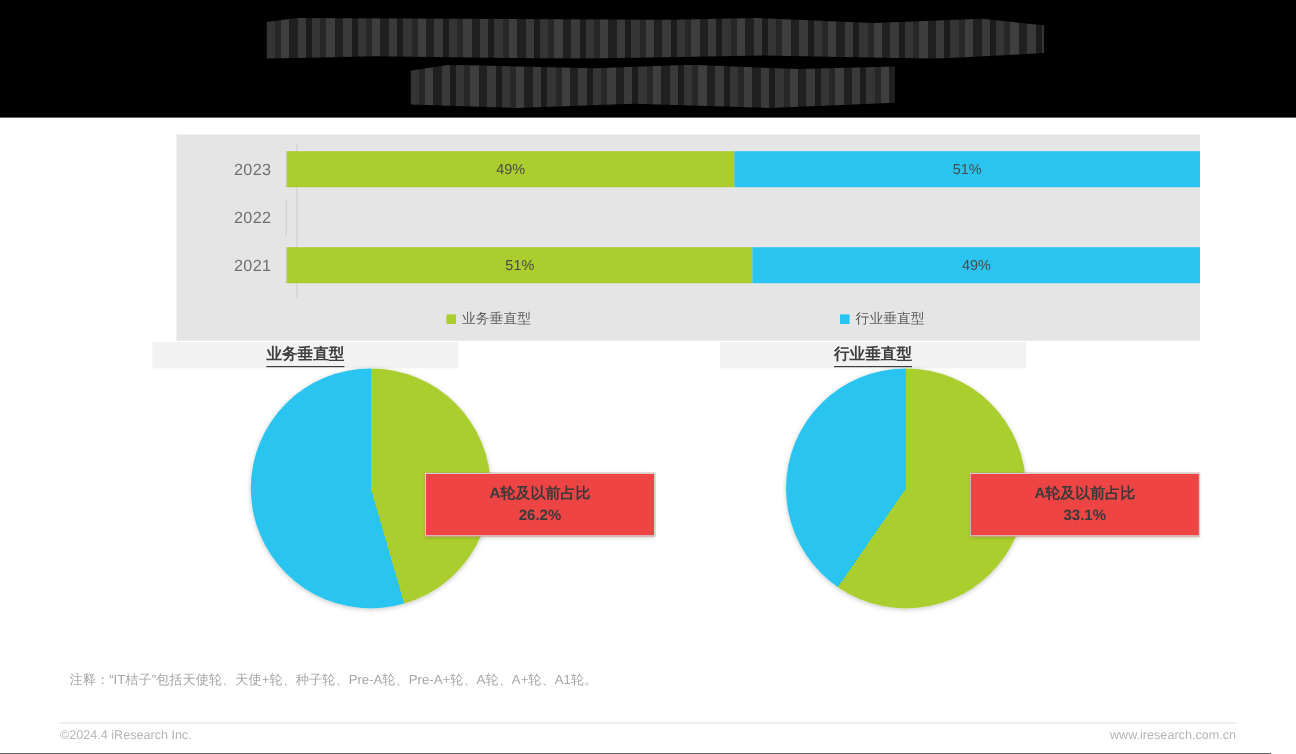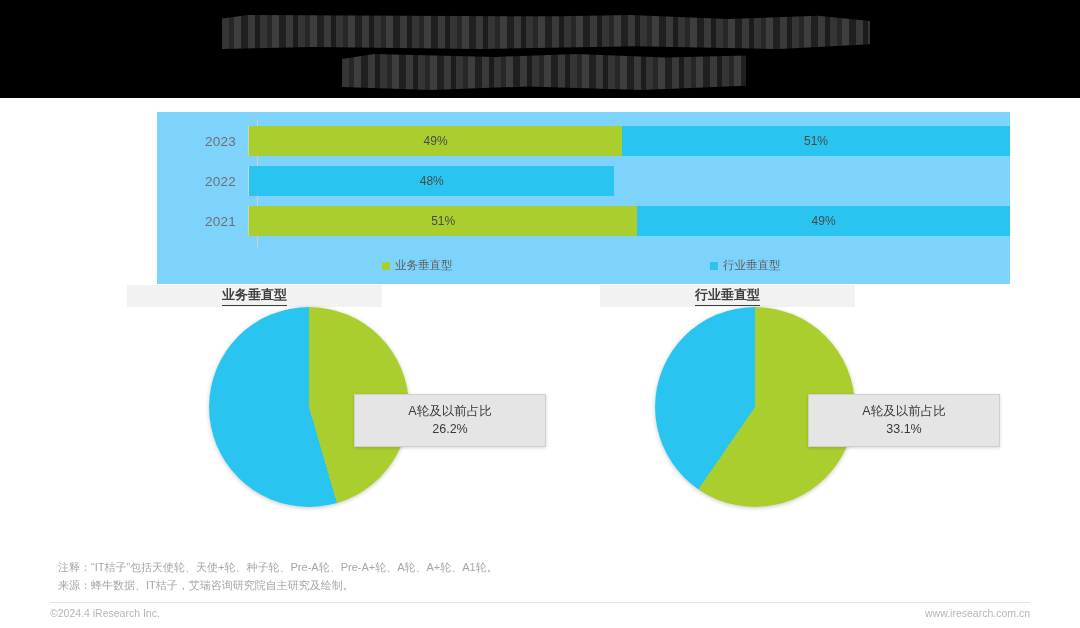--- a/index.html
+++ b/index.html
@@ -58,23 +58,23 @@
   .redact-line.l2 {
     left: 342px; top: 54px;
     width: 404px; height: 36px;
     clip-path: polygon(0 14%, 8% 0, 38% 8%, 58% 0, 80% 10%, 100% 4%,
                        100% 88%, 74% 100%, 46% 90%, 22% 100%, 0 92%);
   }
 
   
   .bar-panel {
     position: absolute;
-    left: 157px; top: 112px;
+    left: 147px; top: 112px;
     width: 853px; height: 172px;
-    background: #7dd3fc;
+    background: #e5e5e5;
   }
   .bar-rows {
     position: absolute;
     left: 0; top: 8px;
     width: 853px; height: 128px;
   }
   .bar-row {
     position: absolute;
     left: 0;
     width: 853px;
@@ -174,28 +174,29 @@
   .pie-wrap.right { left: 655px; }
   .pie {
     width: 200px; height: 200px;
     border-radius: 50%;
     box-shadow: 0 1px 4px rgba(0,0,0,0.22);
   }
 
   
   .callout {
     position: absolute;
-    background: #e5e5e5;
+    background: #ef4444;
     border: 1px solid #cfcfcf;
     box-shadow: 0 1px 3px rgba(0,0,0,0.16);
     text-align: center;
     padding: 7px 0 8px 0;
     font-size: 12.5px;
     color: #3a3a3a;
     line-height: 1.45;
+    font-weight: bold;
   }
   .callout.left  { left: 354px; top: 394px; width: 190px; }
   .callout.right { left: 808px; top: 394px; width: 190px; }
   .callout .val { display: block; }
 
   
   .notes {
     position: absolute;
     left: 58px; top: 559px;
     width: 960px;
@@ -241,21 +242,20 @@
         <div class="year-label">2023</div>
         <div class="bar-track">
           <div class="seg green" id="seg-g0" style="width: 49%;">49%</div>
           <div class="seg blue" id="seg-b0" style="width: 51%;">51%</div>
         </div>
       </div>
 
       <div class="bar-row r1">
         <div class="year-label">2022</div>
         <div class="bar-track">
-          <div class="seg blue" id="seg-b1" style="width: 48%;">48%</div>
         </div>
       </div>
 
       <div class="bar-row r2">
         <div class="year-label">2021</div>
         <div class="bar-track">
           <div class="seg green" id="seg-g2" style="width: 51%;">51%</div>
           <div class="seg blue" id="seg-b2" style="width: 49%;">49%</div>
         </div>
       </div>
@@ -292,21 +292,20 @@
     <span>A轮及以前占比</span>
     <span class="val">26.2%</span>
   </div>
   <div class="callout right">
     <span>A轮及以前占比</span>
     <span class="val">33.1%</span>
   </div>
 
   <div class="notes">
     <div>注释：“IT桔子”包括天使轮、天使+轮、种子轮、Pre-A轮、Pre-A+轮、A轮、A+轮、A1轮。</div>
-    <div>来源：蜂牛数据、IT桔子，艾瑞咨询研究院自主研究及绘制。</div>
   </div>
 
   <div class="footer-rule"></div>
   <div class="footer">
     <span>©2024.4 iResearch Inc.</span>
     <span>www.iresearch.com.cn</span>
   </div>
 
 </div>
 

